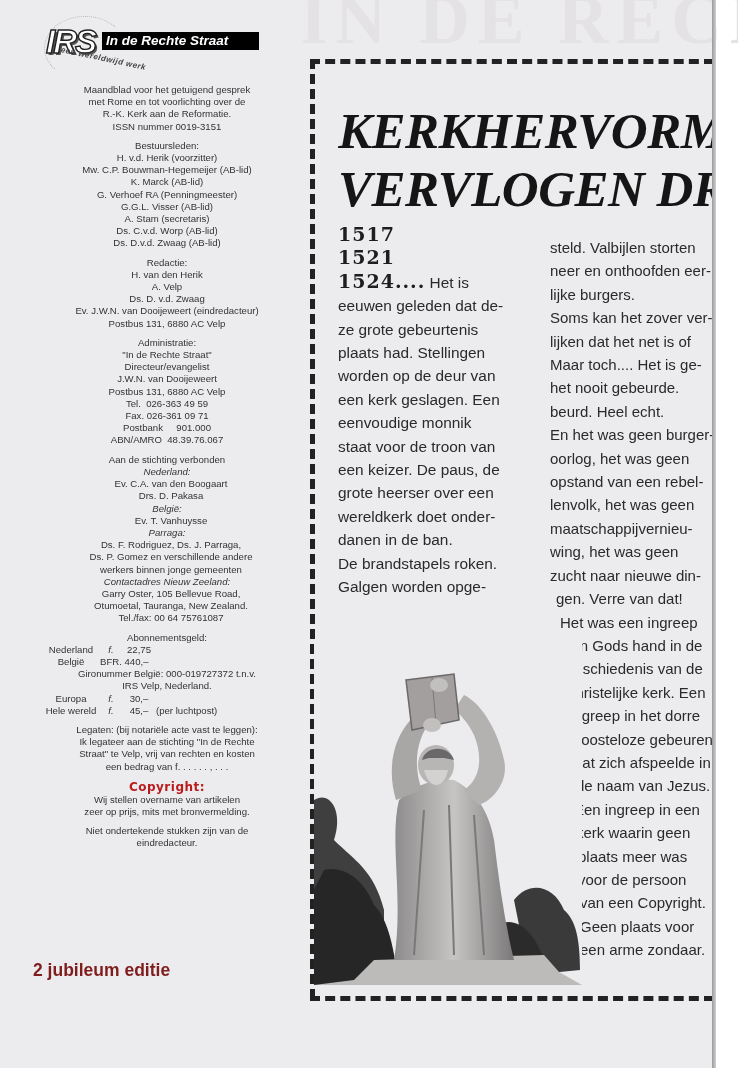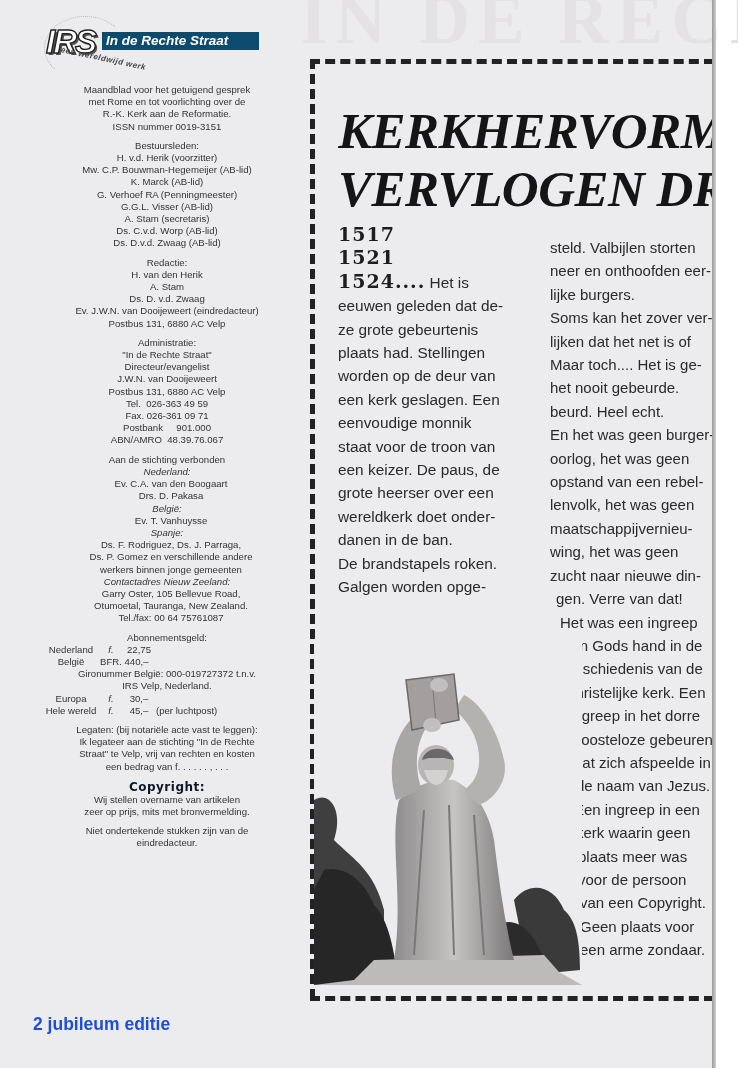--- a/index.html
+++ b/index.html
@@ -26,43 +26,43 @@
     position:absolute; left:2px; top:-10px; width:82px; height:64px;
     border:1px dotted #999; border-radius:50%; border-color:#b5b5b5 transparent transparent #b5b5b5;
   }
   .logo-irs {
     position:absolute; left:4px; top:-3px; font-family:"Liberation Sans", sans-serif;
     font-size:33px; font-weight:bold; font-style:italic; color:#fff;
     -webkit-text-stroke:1.4px #222; letter-spacing:-2px;
     text-shadow:2px 2px 0 #555;
   }
   .logo-band {
-    position:absolute; left:60px; top:6px; height:18px; width:157px; background:#0c4a6e;
+    position:absolute; left:60px; top:6px; height:18px; width:157px; background:#000000;
     color:#fff; font-weight:bold; font-style:italic; font-size:13.5px; line-height:18px;
     padding-left:4px; white-space:nowrap;
   }
   .logo-tagline {
     position:absolute; left:18px; top:28px; font-size:8px; font-style:italic; font-weight:bold;
     color:#444; transform:rotate(12deg); letter-spacing:0.5px;
   }
   .col-block { font-size:9.6px; line-height:12.2px; margin-bottom:7px;text-align:center; }
   .col-block p { white-space:nowrap; }
   .col-block .it { font-style:italic; }
   .col-block .ind { padding-left:8px; }
   .amount-row { display:flex; white-space:nowrap; }
   .amount-row .c1 { width:58px; }
   .amount-row .c2 { width:22px; font-style:italic; }
   .amount-row .c3 { width:34px; }
   .copyright-head {
     font-family:"DejaVu Sans", sans-serif; font-weight:bold; font-size:12px;
-    letter-spacing:0.5px; color:#0f172a; line-height:14px;
+    letter-spacing:0.5px; color:#b91c1c; line-height:14px;
   }
   .edition {
-    position:absolute; left:33px; top:1014px; font-family:"Liberation Sans", sans-serif;
-    font-weight:bold; font-size:17.5px; color:#1d4ed8; white-space:nowrap;
+    position:absolute; left:33px; top:960px; font-family:"Liberation Sans", sans-serif;
+    font-weight:bold; font-size:17.5px; color:#7f1d1d; white-space:nowrap;
   }
 
   
   .frame-top {
     position:absolute; left:310px; top:59px; width:404px; height:0;
     border-top:5px dashed #222;
   }
   .frame-left {
     position:absolute; left:310px; top:59px; width:0; height:940px;
     border-left:5px dashed #222;
@@ -125,21 +125,21 @@
       <p>G. Verhoef RA (Penningmeester)</p>
       <p>G.G.L. Visser (AB-lid)</p>
       <p>A. Stam (secretaris)</p>
       <p>Ds. C.v.d. Worp (AB-lid)</p>
       <p>Ds. D.v.d. Zwaag (AB-lid)</p>
     </div>
 
     <div class="col-block">
       <p>Redactie:</p>
       <p>H. van den Herik</p>
-      <p>A. Stam</p>
+      <p>A. Velp</p>
       <p>Ds. D. v.d. Zwaag</p>
       <p>Ev. J.W.N. van Dooijeweert (eindredacteur)</p>
       <p>Postbus 131,  6880 AC Velp</p>
     </div>
 
     <div class="col-block">
       <p>Administratie:</p>
       <p>"In de Rechte Straat"</p>
       <p>Directeur/evangelist</p>
       <p>J.W.N. van Dooijeweert</p>
@@ -150,21 +150,21 @@
       <p style="white-space:pre">ABN/AMRO  48.39.76.067</p>
     </div>
 
     <div class="col-block">
       <p>Aan de stichting verbonden</p>
       <p class="it">Nederland:</p>
       <p class="ind">Ev. C.A. van den Boogaart</p>
       <p class="ind">Drs. D. Pakasa</p>
       <p class="it">België:</p>
       <p class="ind">Ev. T. Vanhuysse</p>
-      <p class="it">Spanje:</p>
+      <p class="it">Parraga:</p>
       <p class="ind">Ds. F. Rodriguez, Ds. J. Parraga,</p>
       <p class="ind">Ds. P. Gomez en verschillende andere</p>
       <p class="ind">werkers binnen jonge gemeenten</p>
       <p class="it">Contactadres Nieuw Zeeland:</p>
       <p class="ind">Garry Oster, 105 Bellevue Road,</p>
       <p class="ind">Otumoetal, Tauranga, New Zealand.</p>
       <p class="ind">Tel./fax: 00 64 75761087</p>
     </div>
 
     <div class="col-block">

